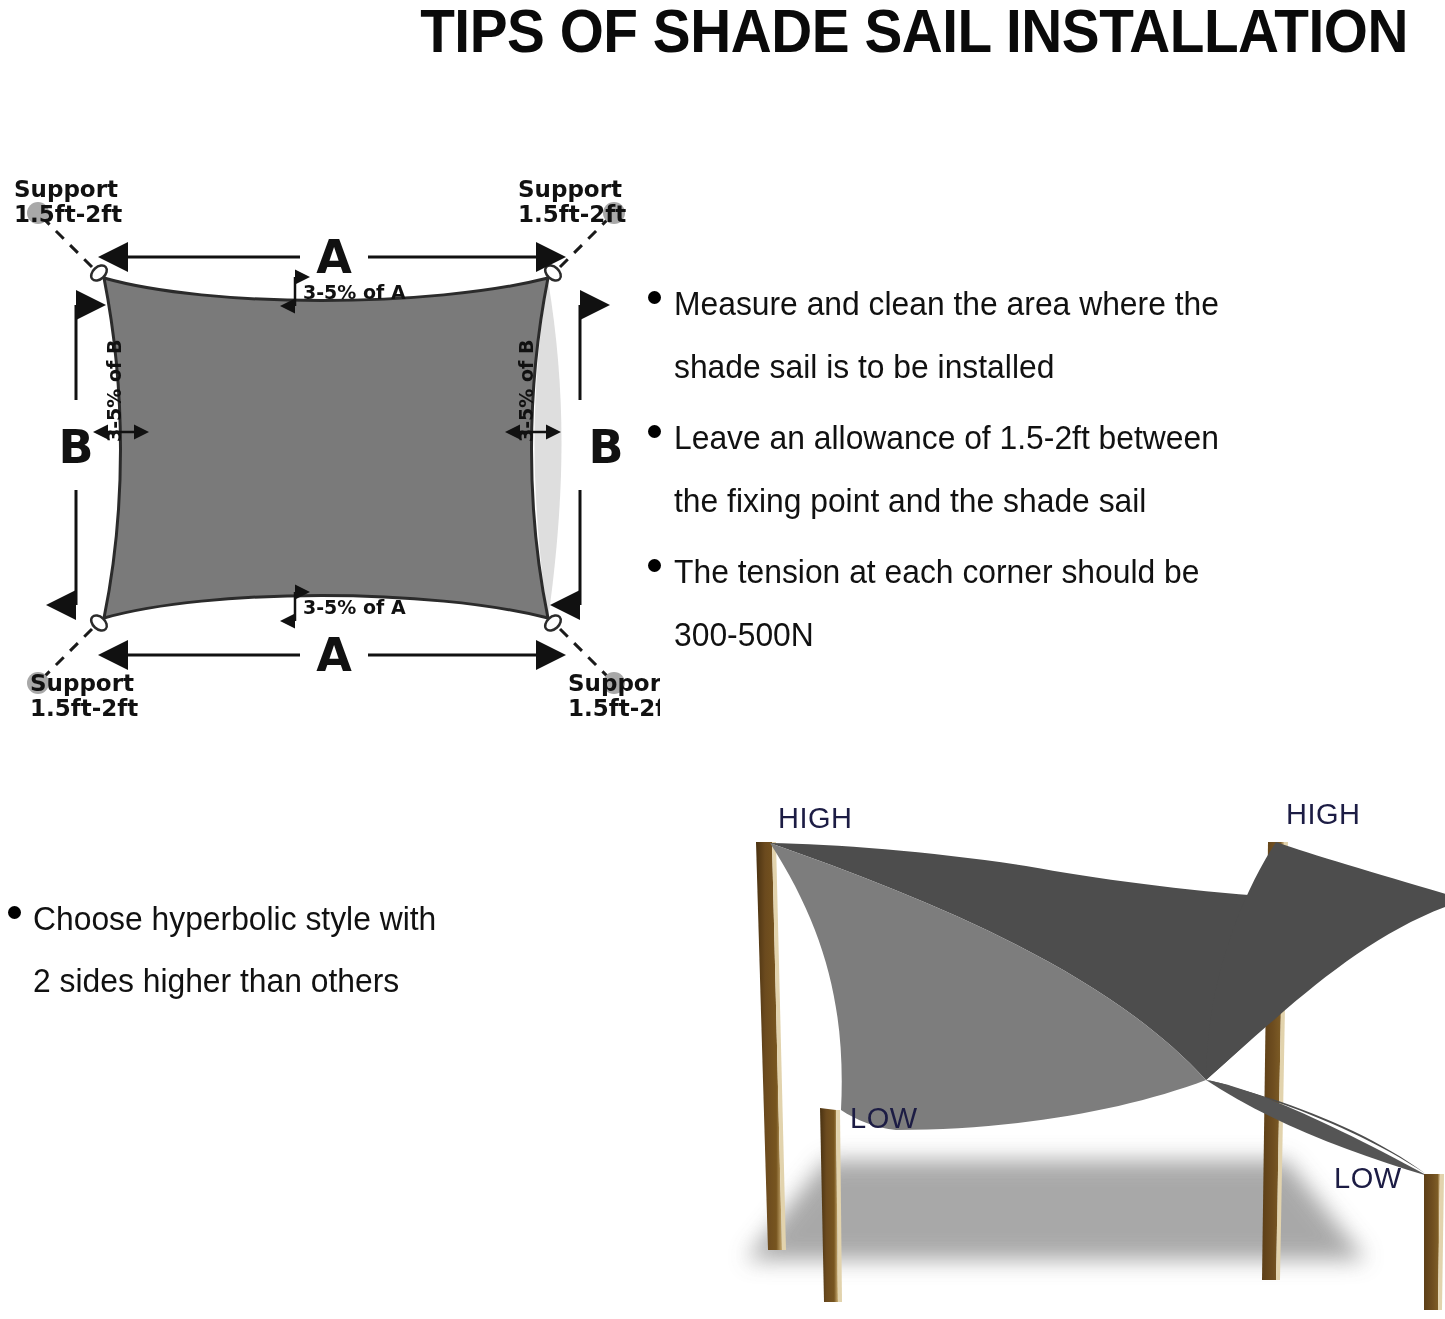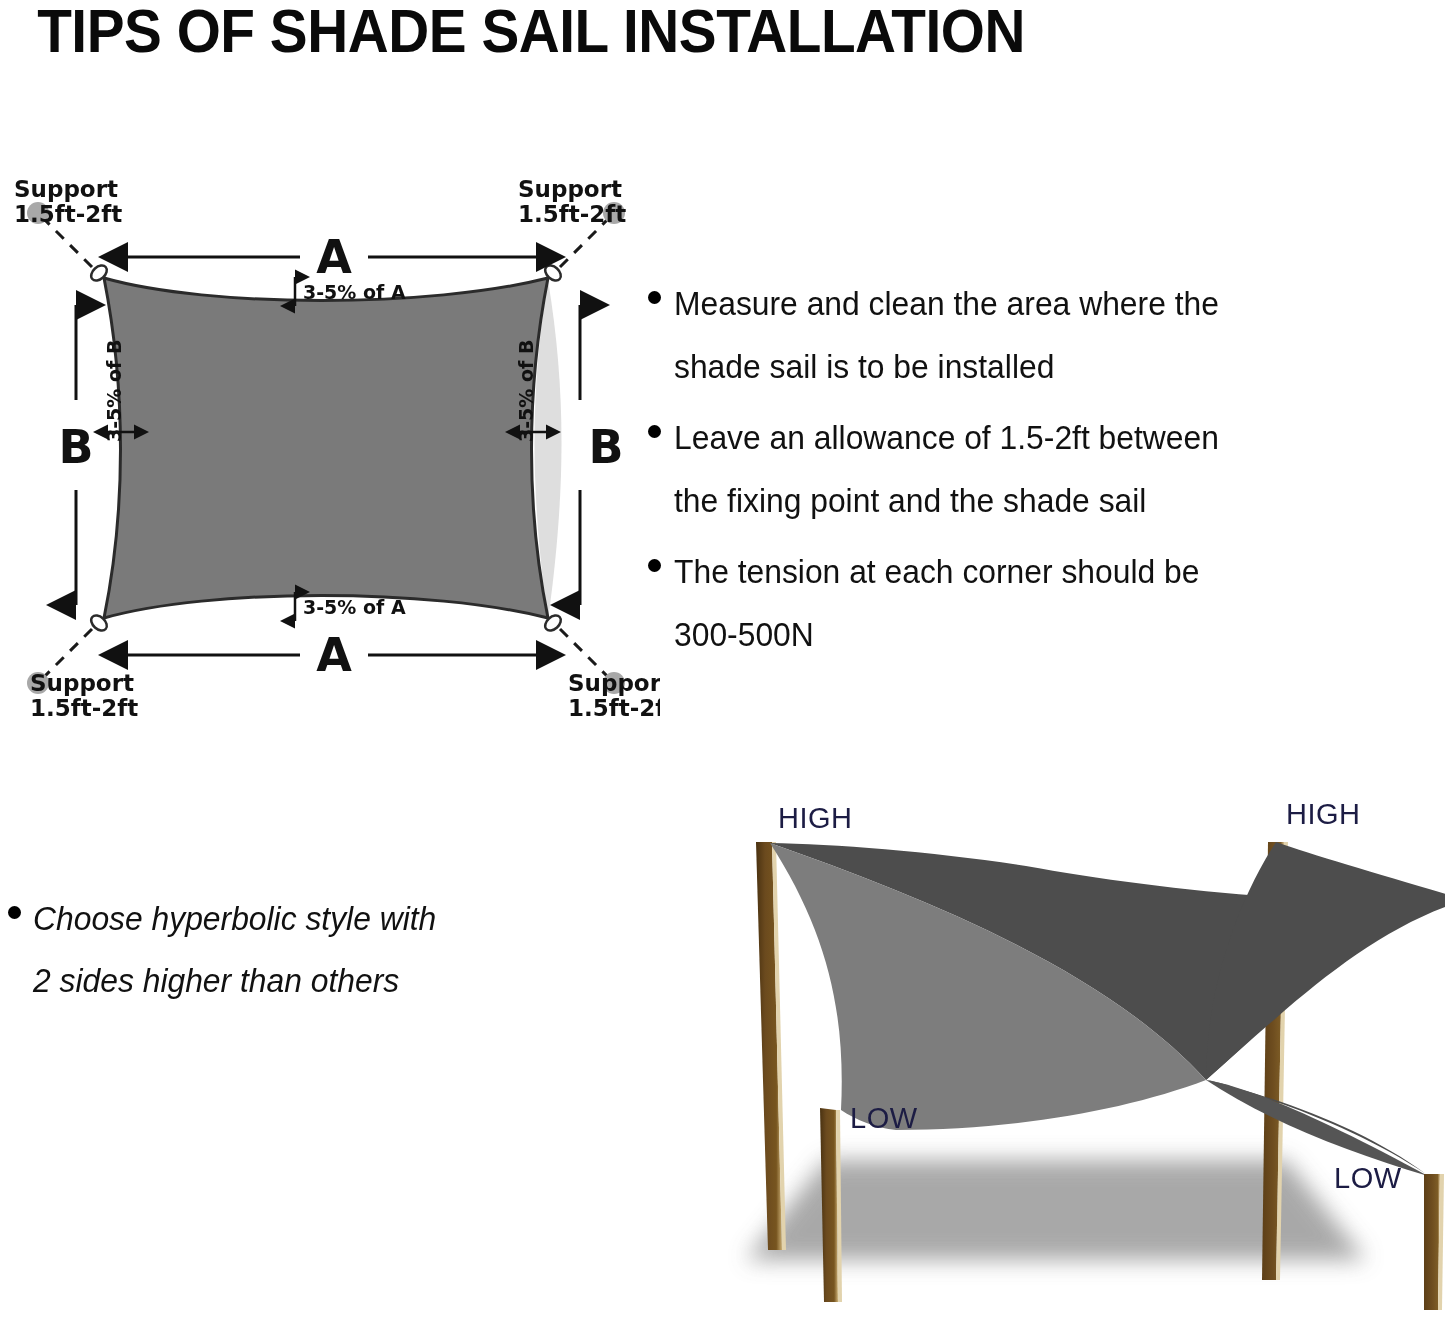--- a/index.html
+++ b/index.html
@@ -18,21 +18,21 @@
 
   
   #title-bar {
     position: absolute;
     left: 0;
     top: 0;
     width: 1445px;
     height: 62px;
     display: flex;
     align-items: center;
-    justify-content: flex-start;
+    justify-content: flex-end;
   }
   #page-title {
     font-family: "Liberation Sans", "DejaVu Sans", sans-serif;
     font-weight: bold;
     font-size: 61px;
     letter-spacing: -0.5px;
     line-height: 1;
     transform: scaleX(0.93);
     transform-origin: center center;
     white-space: nowrap;
@@ -85,21 +85,20 @@
     transform-origin: left center;
     white-space: pre-line;
   }
 
   
   #benefits-list {
     position: absolute;
     left: 8px;
     top: 888px;
     width: 620px;
-    font-style: italic;
   }
   #benefits-list .bullet-dot { margin-top: 18px; margin-right: 12px; }
   #benefits-list .bullet-text {
     font-size: 33.5px;
     line-height: 62px;
   }
 
   
   #hyper-diagram {
     position: absolute;

